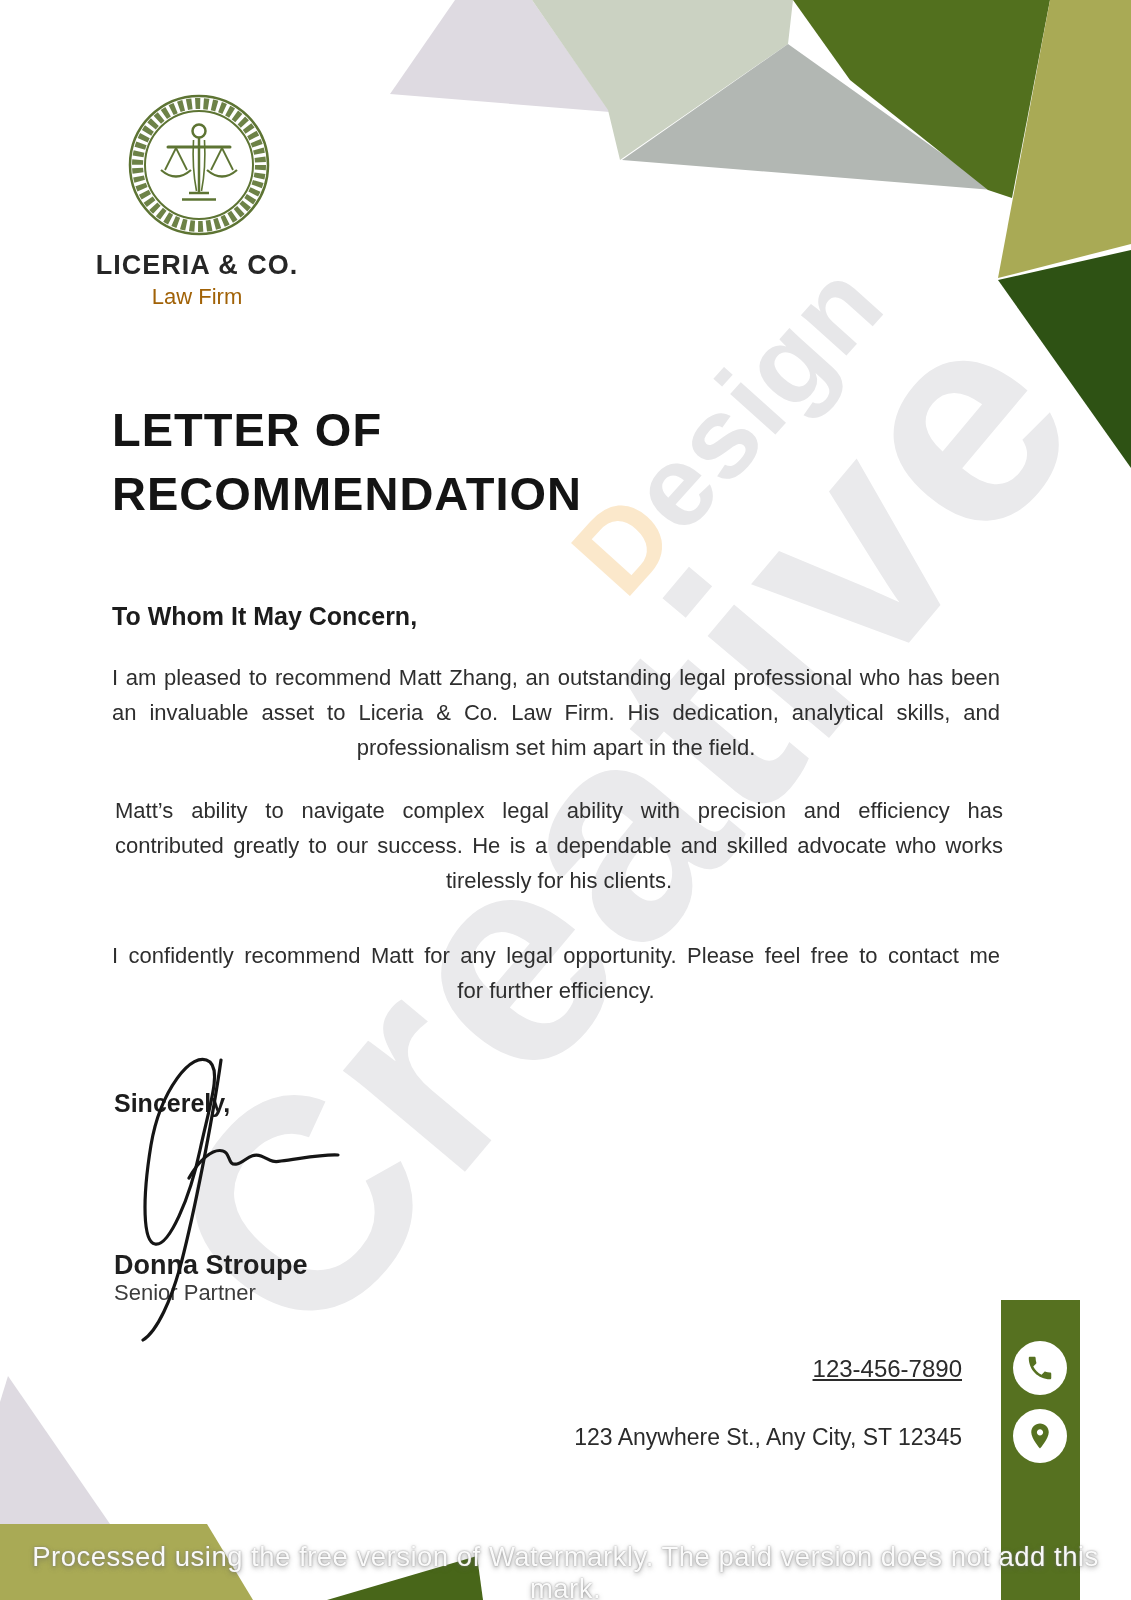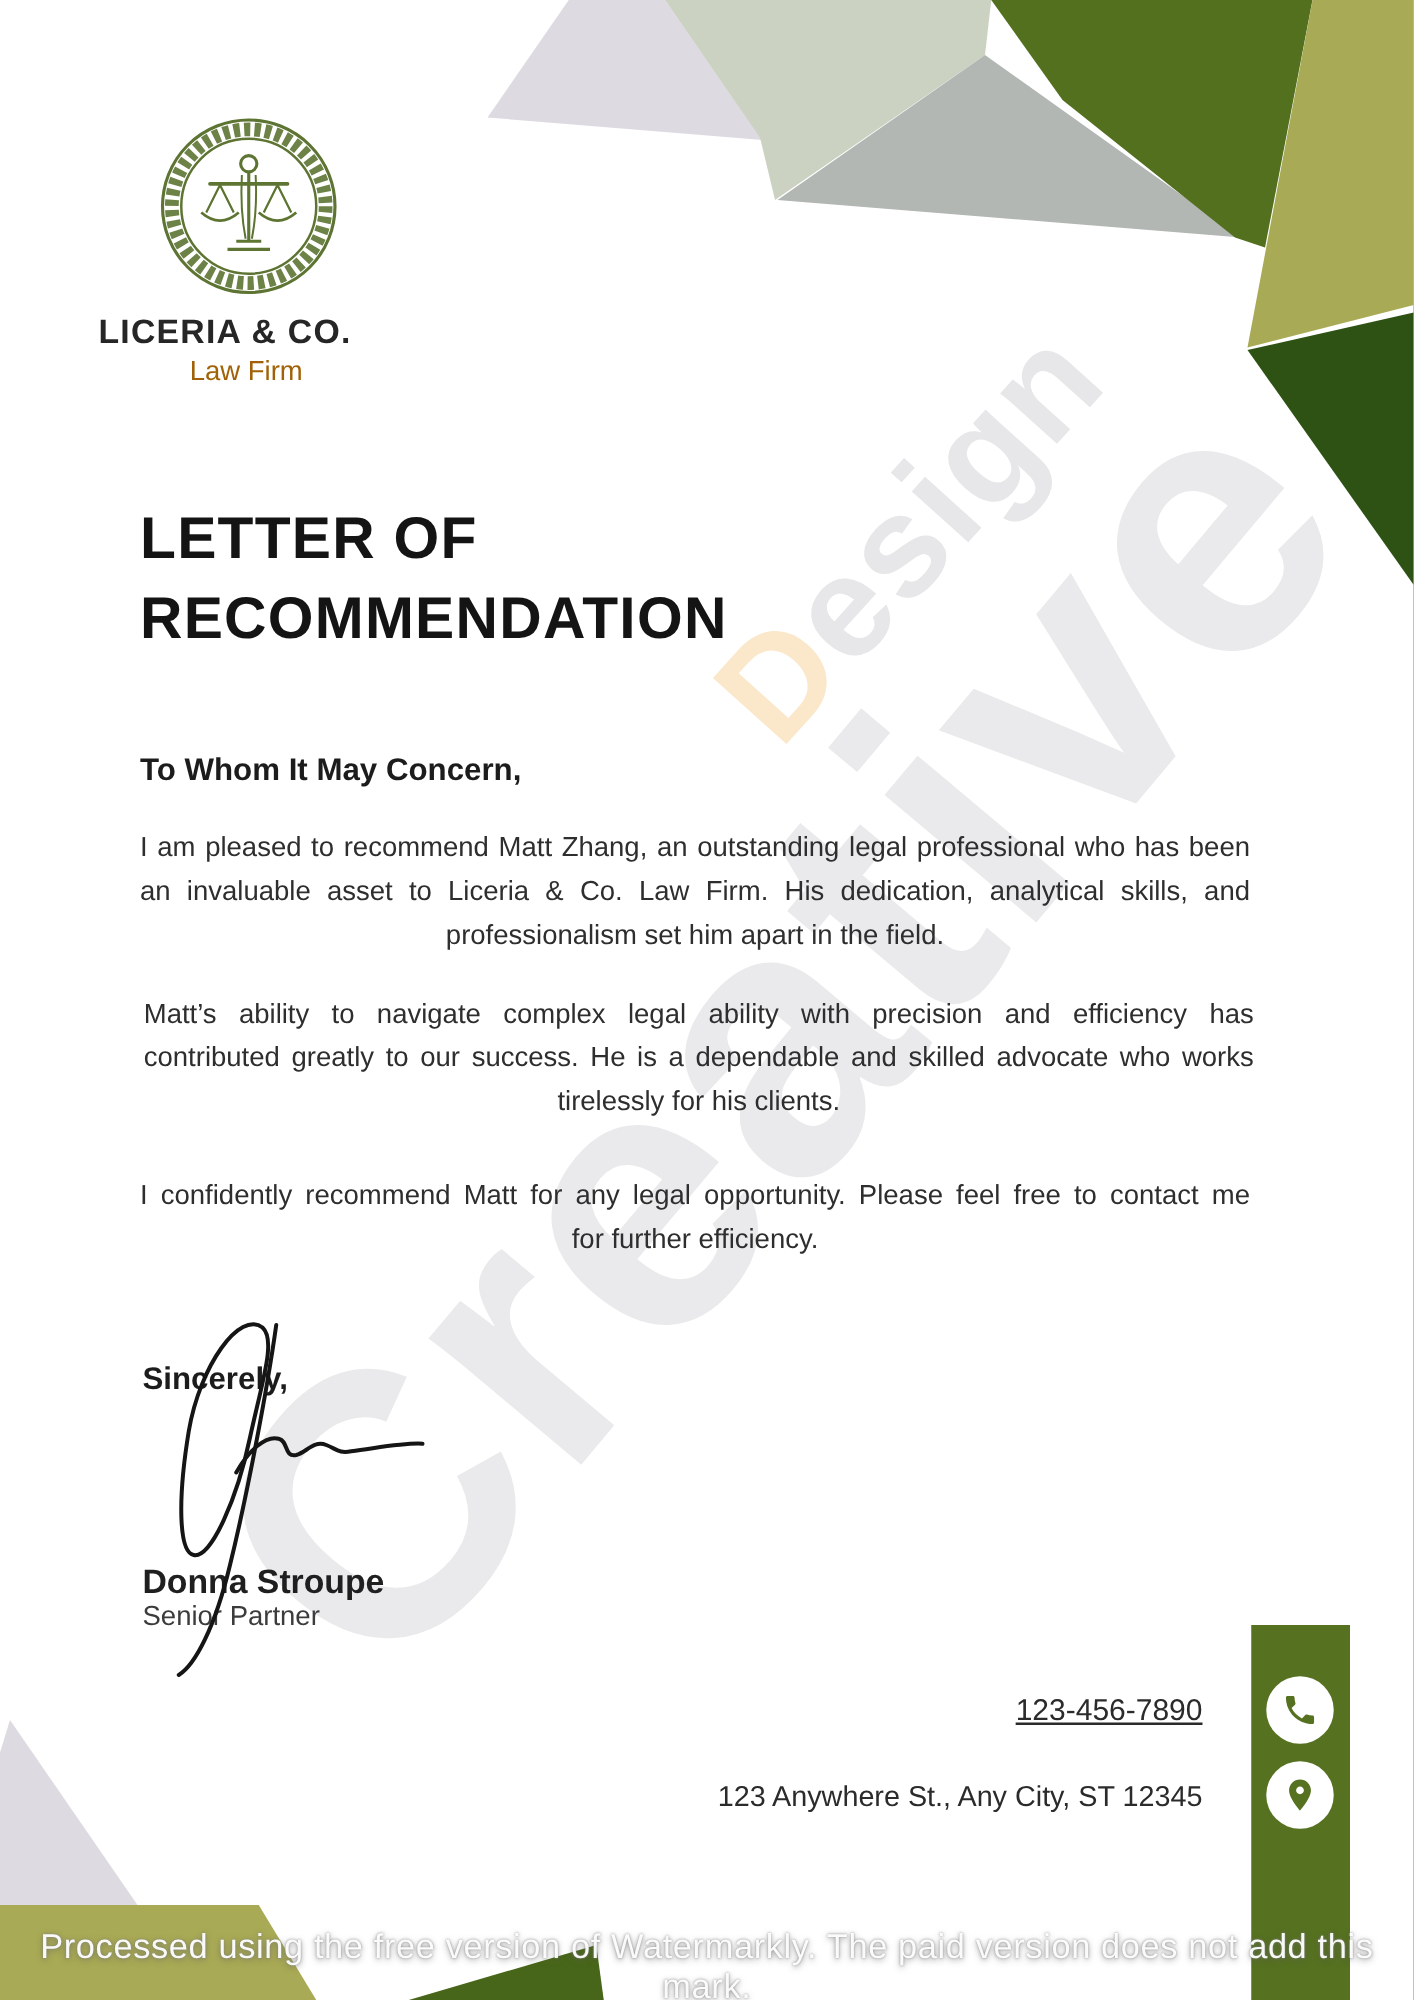--- a/index.html
+++ b/index.html
@@ -20,21 +20,21 @@
   }
   .wm-small{
     position:absolute;left:595px;top:575px;z-index:1;
     font-size:115px;font-weight:bold;color:#e7e7e9;line-height:0;
     transform:rotate(-48deg);transform-origin:left bottom;white-space:nowrap;
     letter-spacing:2px;
   }
   .wm-small .initial{color:#fbe8cb;}
   
   .logo-wrap{left:124px;top:90px;z-index:2;}
-  .brand{left:40px;top:250px;width:280px;text-align:center;z-index:2;
+  .brand{left:57px;top:250px;width:280px;text-align:center;z-index:2;
     font-size:27px;font-weight:bold;color:#262626;letter-spacing:1px;}
   .tagline{left:57px;top:284px;width:280px;text-align:center;z-index:2;
     font-size:22px;color:#a16207;}
   
   .title{left:112px;top:398px;width:900px;z-index:2;color:#141414;
     font-size:47px;font-weight:800;letter-spacing:1px;line-height:64px;}
   
   .salutation{left:112px;top:602px;width:890px;z-index:2;
     font-size:25px;font-weight:bold;color:#1c1c1c;}
   .para{z-index:2;width:888px;left:112px;color:#2e2e2e;font-size:22px;line-height:35px;}

